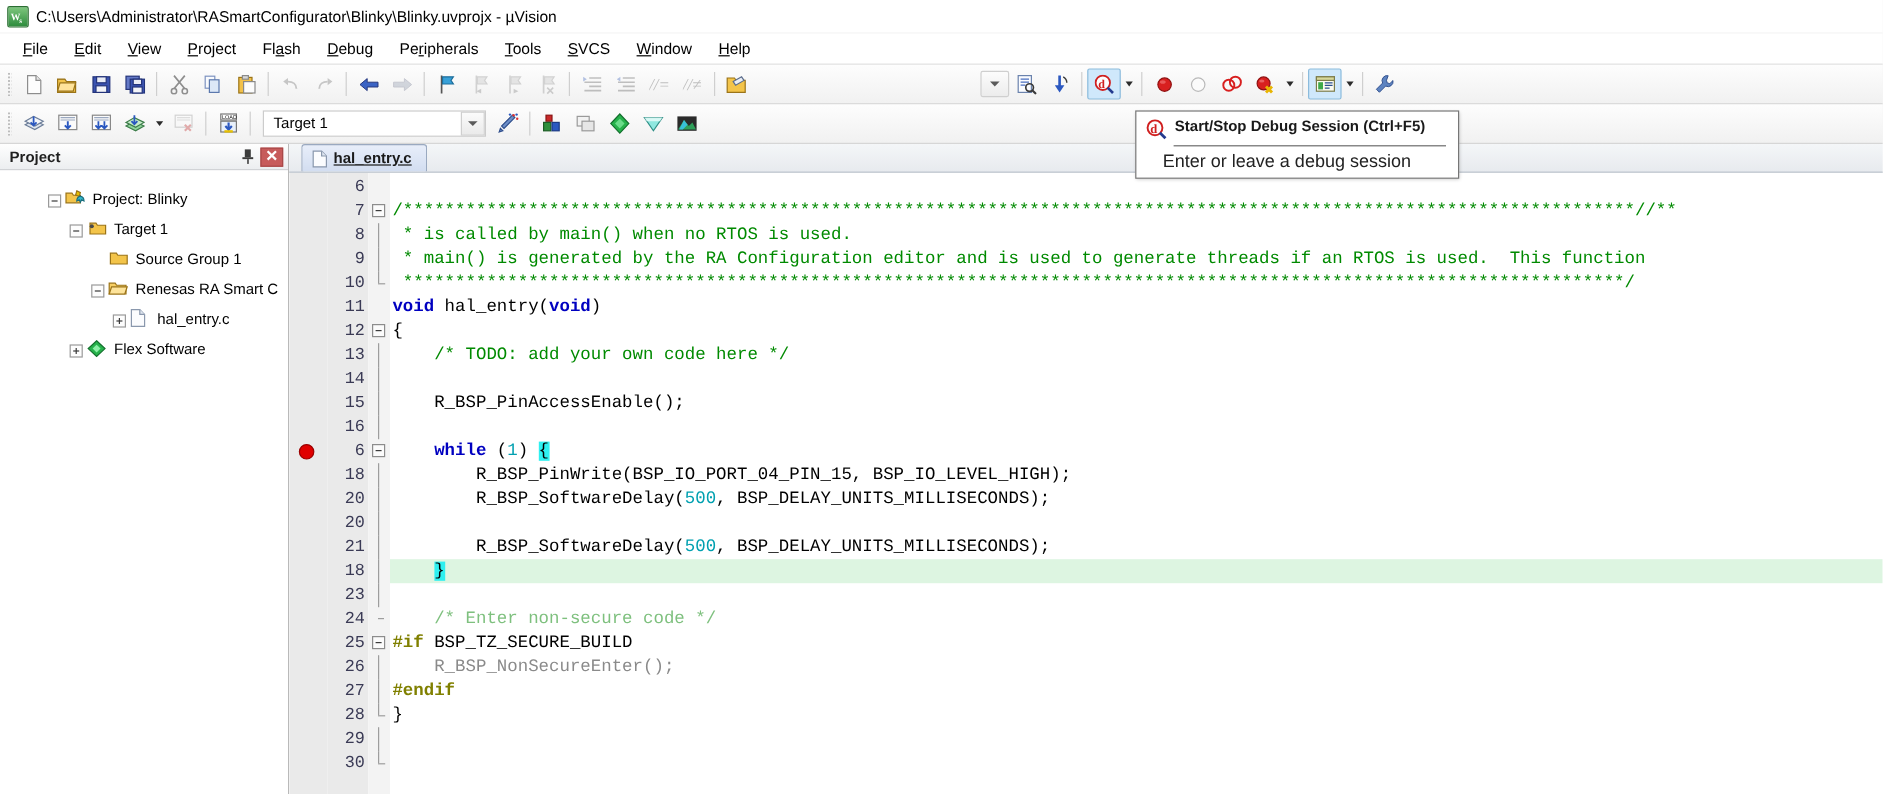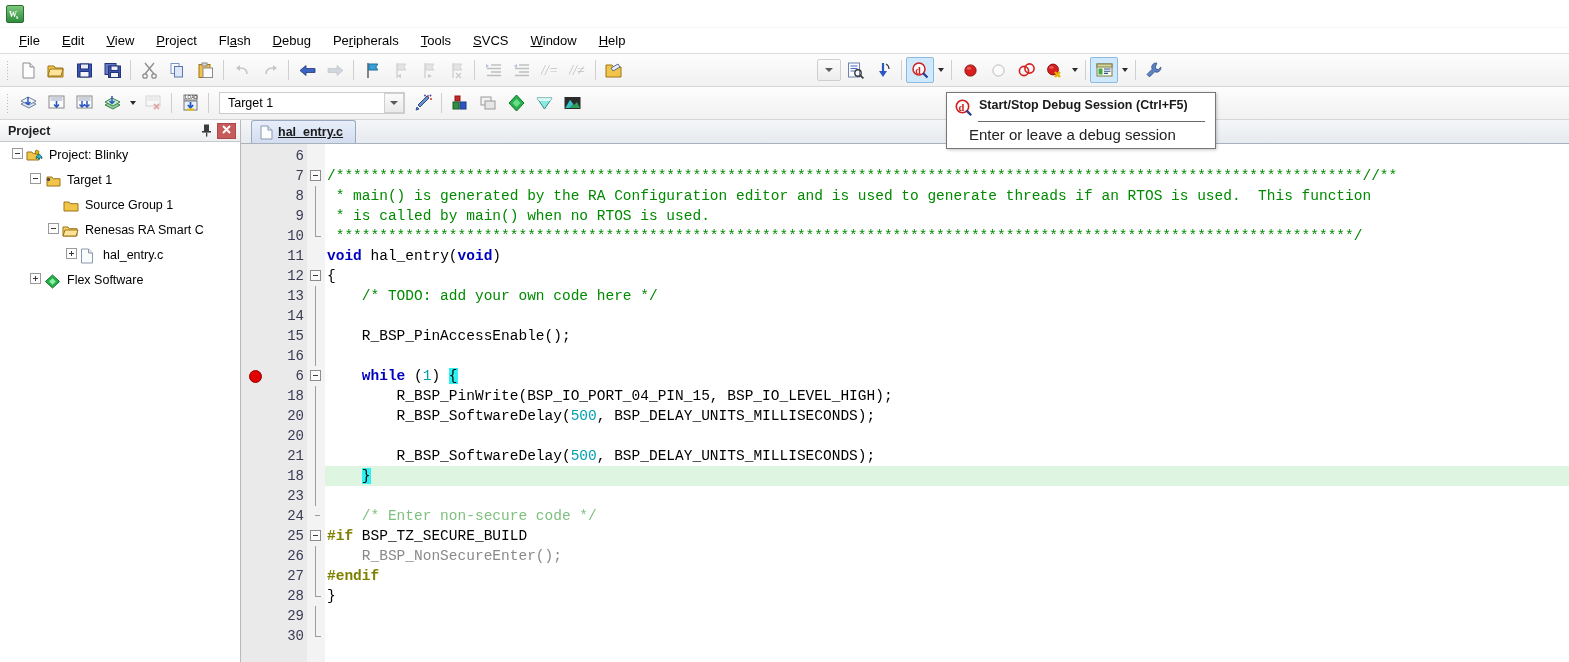--- a/index.html
+++ b/index.html
@@ -118,21 +118,21 @@
     border-bottom: 1px solid #c6c9cc; padding-left: 8px;
   }
   .panel-head .ptitle { font-size: 12.5px; font-weight: bold; color: #1f1f1f; flex: 1; }
   .pinbtn { width: 18px; height: 18px; display: flex; align-items: center; justify-content: center; cursor: default; }
   .closebtn {
     width: 19px; height: 16px; margin-right: 4px; margin-left: 2px;
     background: #c75b5b; border: 1px solid #a94949; color: #fff;
     font-size: 11px; font-weight: bold; line-height: 14px; text-align: center; cursor: default;
   }
   .tree { flex: 1; background: #fff; padding: 6px 0 0 0; overflow: hidden; font-size: 12.5px; }
-  .trow { display: flex; align-items: flex-start; height: 25px; white-space: nowrap; cursor: default; }
+  .trow { display: flex; align-items: flex-end; height: 25px; white-space: nowrap; cursor: default; padding-left: 28px; }
   .tind { flex: none; }
   .expander {
     width: 11px; height: 11px; flex: none; margin-right: 3px;
     border: 1px solid #9a9a9a; background: #fdfdfd;
     position: relative;
   }
   .expander::before {
     content: ""; position: absolute; left: 2px; top: 4px; width: 5px; height: 1px; background: #3a3a3a;
   }
   .expander.plus::after {
@@ -201,20 +201,21 @@
 <div id="app">
 
   <div class="titlebar">
     <div class="appicon">
       <svg width="14" height="14" viewBox="0 0 14 14" aria-hidden="true">
         <rect x="0" y="0" width="14" height="14" rx="1" fill="none"></rect>
         <text x="1" y="10" font-size="8" fill="#ffffff" font-family="Liberation Serif, serif" font-weight="bold">W</text>
         <text x="8" y="12" font-size="6" fill="#ffffff" font-family="Liberation Serif, serif">s</text>
       </svg>
     </div>
+    <div class="title">C:\Users\Administrator\RASmartConfigurator\Blinky\Blinky.uvprojx - µVision</div>
   </div>
 
   <div class="menubar">
     <div class="menuitem"><u>F</u>ile</div>
     <div class="menuitem"><u>E</u>dit</div>
     <div class="menuitem"><u>V</u>iew</div>
     <div class="menuitem"><u>P</u>roject</div>
     <div class="menuitem">Fl<u>a</u>sh</div>
     <div class="menuitem"><u>D</u>ebug</div>
     <div class="menuitem">Pe<u>r</u>ipherals</div>
@@ -839,22 +840,22 @@
             <div class="fc">
               <div class="fline"></div>
             </div>
             <div class="fc">
               <div class="fend"></div>
             </div>
           </div>
         <div class="textcol" id="textcol">
             <div class="cl"><span class="k-id"></span></div>
             <div class="cl"><span class="k-cmt">/**********************************************************************************************************************//**</span></div>
+            <div class="cl"><span class="k-cmt"> * is called by main() when no RTOS is used.</span></div>
             <div class="cl"><span class="k-cmt"> * main() is generated by the RA Configuration editor and is used to generate threads if an RTOS is used.  This function</span></div>
-            <div class="cl"><span class="k-cmt"> * is called by main() when no RTOS is used.</span></div>
             <div class="cl"><span class="k-cmt"> *********************************************************************************************************************/</span></div>
             <div class="cl"><span class="k-key">void</span><span class="k-id"> hal_entry(</span><span class="k-key">void</span><span class="k-id">)</span></div>
             <div class="cl"><span class="k-id">{</span></div>
             <div class="cl"><span class="k-cmt">    /* TODO: add your own code here */</span></div>
             <div class="cl"><span class="k-id"></span></div>
             <div class="cl"><span class="k-id">    R_BSP_PinAccessEnable();</span></div>
             <div class="cl"><span class="k-id"></span></div>
             <div class="cl"><span class="k-id">    </span><span class="k-key">while</span><span class="k-id"> (</span><span class="k-num">1</span><span class="k-id">) </span><span class="k-brace-sel">{</span></div>
             <div class="cl"><span class="k-id">        R_BSP_PinWrite(BSP_IO_PORT_04_PIN_15, BSP_IO_LEVEL_HIGH);</span></div>
             <div class="cl"><span class="k-id">        R_BSP_SoftwareDelay(</span><span class="k-num">500</span><span class="k-id">, BSP_DELAY_UNITS_MILLISECONDS);</span></div>

